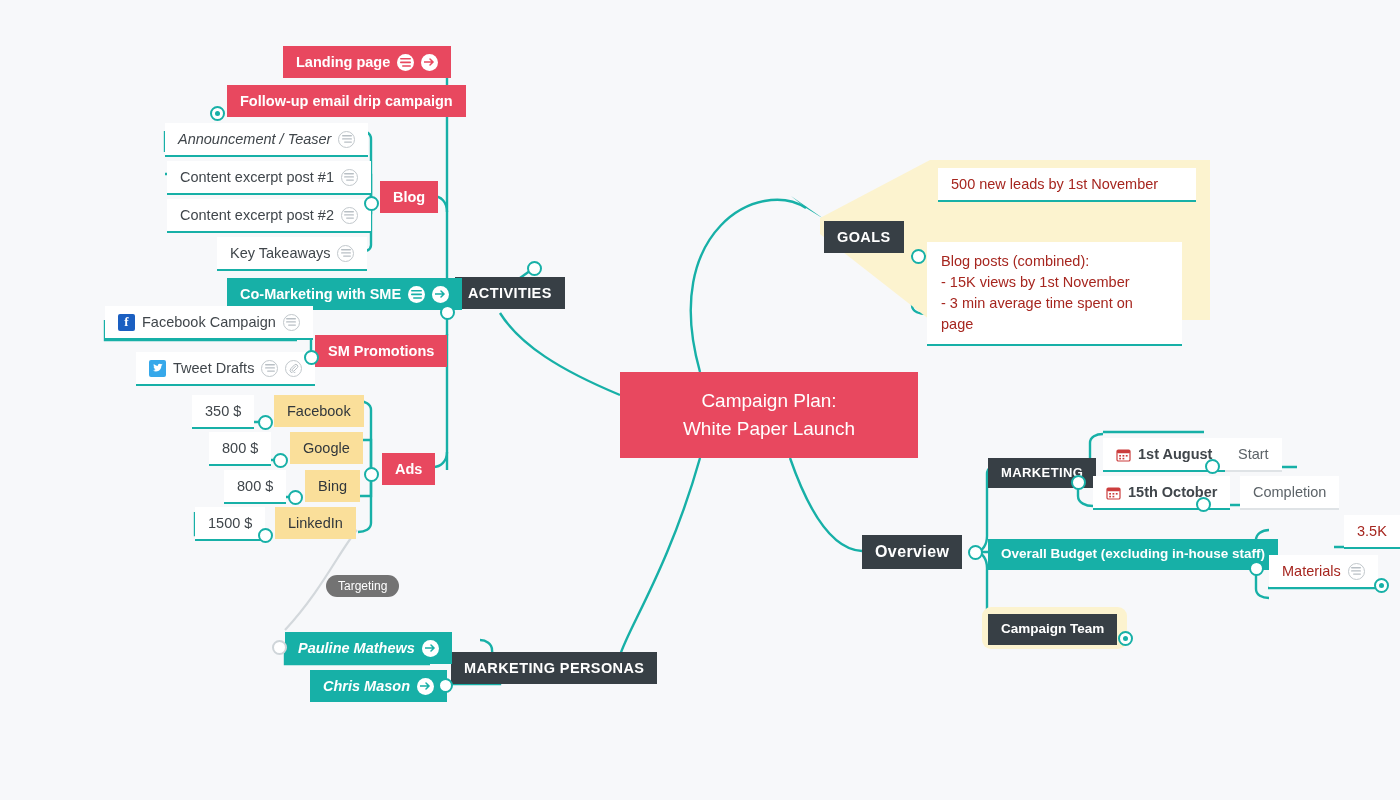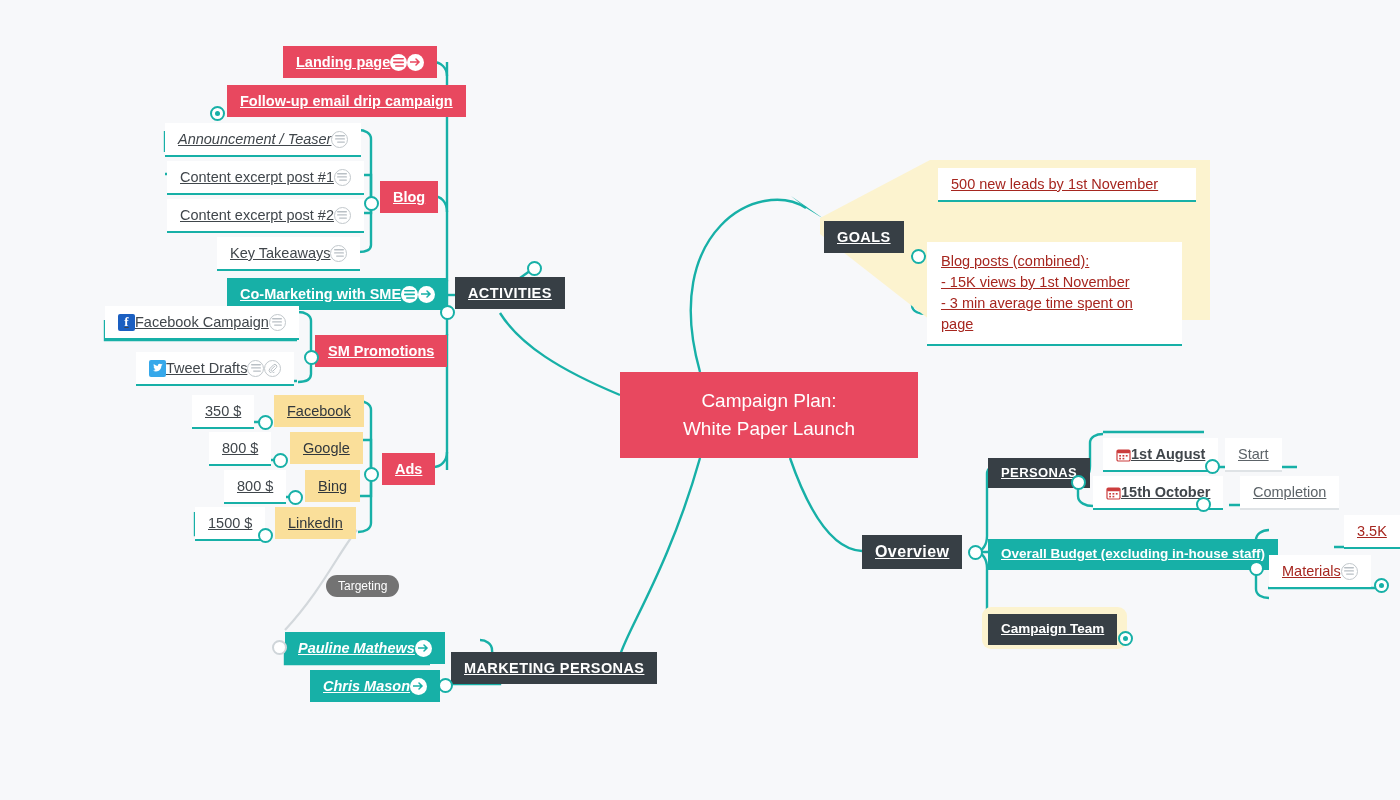--- a/index.html
+++ b/index.html
@@ -9,26 +9,25 @@
     background:#f7f8fa;
     font-family:"Liberation Sans", sans-serif;
     overflow:hidden;
     position:relative;
   }
   #canvas { position:absolute; inset:0; }
   svg.wires { position:absolute; left:0; top:0; width:1400px; height:800px; pointer-events:none; }
 
   .node {
     position:absolute;
-    display:flex; align-items:center; 
+    display:flex; align-items:center; gap:7px;
     padding:7px 13px;
     font-size:14.5px;
     white-space:nowrap;
     line-height:1.25;
-    text-decoration:underline;
   }
   .n-pink  { background:#e8485f; color:#fff; font-weight:600; }
   .n-teal  { background:#17b0a7; color:#fff; font-weight:600; }
   .n-dark  { background:#373f45; color:#fff; font-weight:700; letter-spacing:.4px; }
   .n-yellow{ background:#fadf9a; color:#31373c; }
   .n-white {
     background:#fff; color:#40464b;
     border-bottom:2px solid #17b0a7;
   }
   .n-white.redtext { color:#a6261f; }
@@ -195,21 +194,21 @@
   <div class="node n-dark" style="left:824px; top:221px;">
     <span>GOALS</span>
   </div>
   <div class="node n-dark" style="left:451px; top:652px;">
     <span>MARKETING PERSONAS</span>
   </div>
   <div class="node n-dark" style="left:862px; top:535px; font-size:16px;">
     <span>Overview</span>
   </div>
   <div class="node n-dark" style="left:988px; top:458px; font-size:13px;">
-    <span>PERSONAS</span>
+    <span>MARKETING</span>
   </div>
 
   <div class="node n-pink" style="left:283px; top:46px;">
     <span>Landing page</span>
     <span class="ic ic-ondark">
       <svg width="11" height="9" viewBox="0 0 11 9">
           <g fill="#e8485f">
             <rect x="0" y="0" width="11" height="1.6" rx=".8"></rect>
             <rect x="0" y="3.6" width="11" height="1.6" rx=".8"></rect>
             <rect x="2" y="7.2" width="9" height="1.6" rx=".8"></rect>

